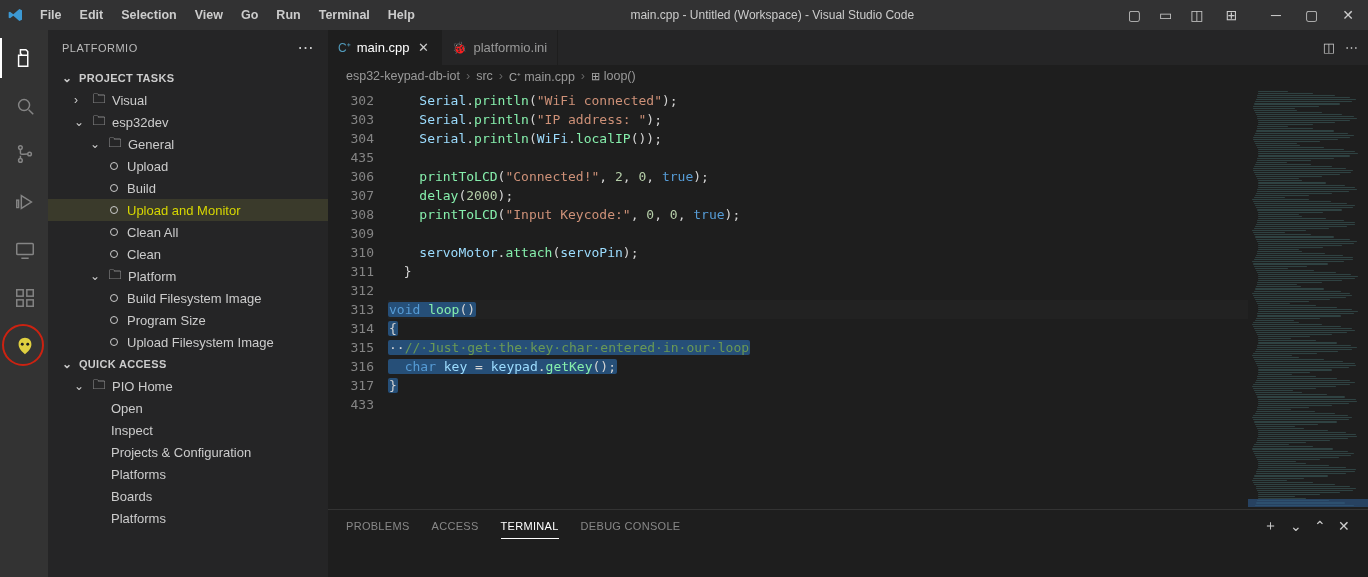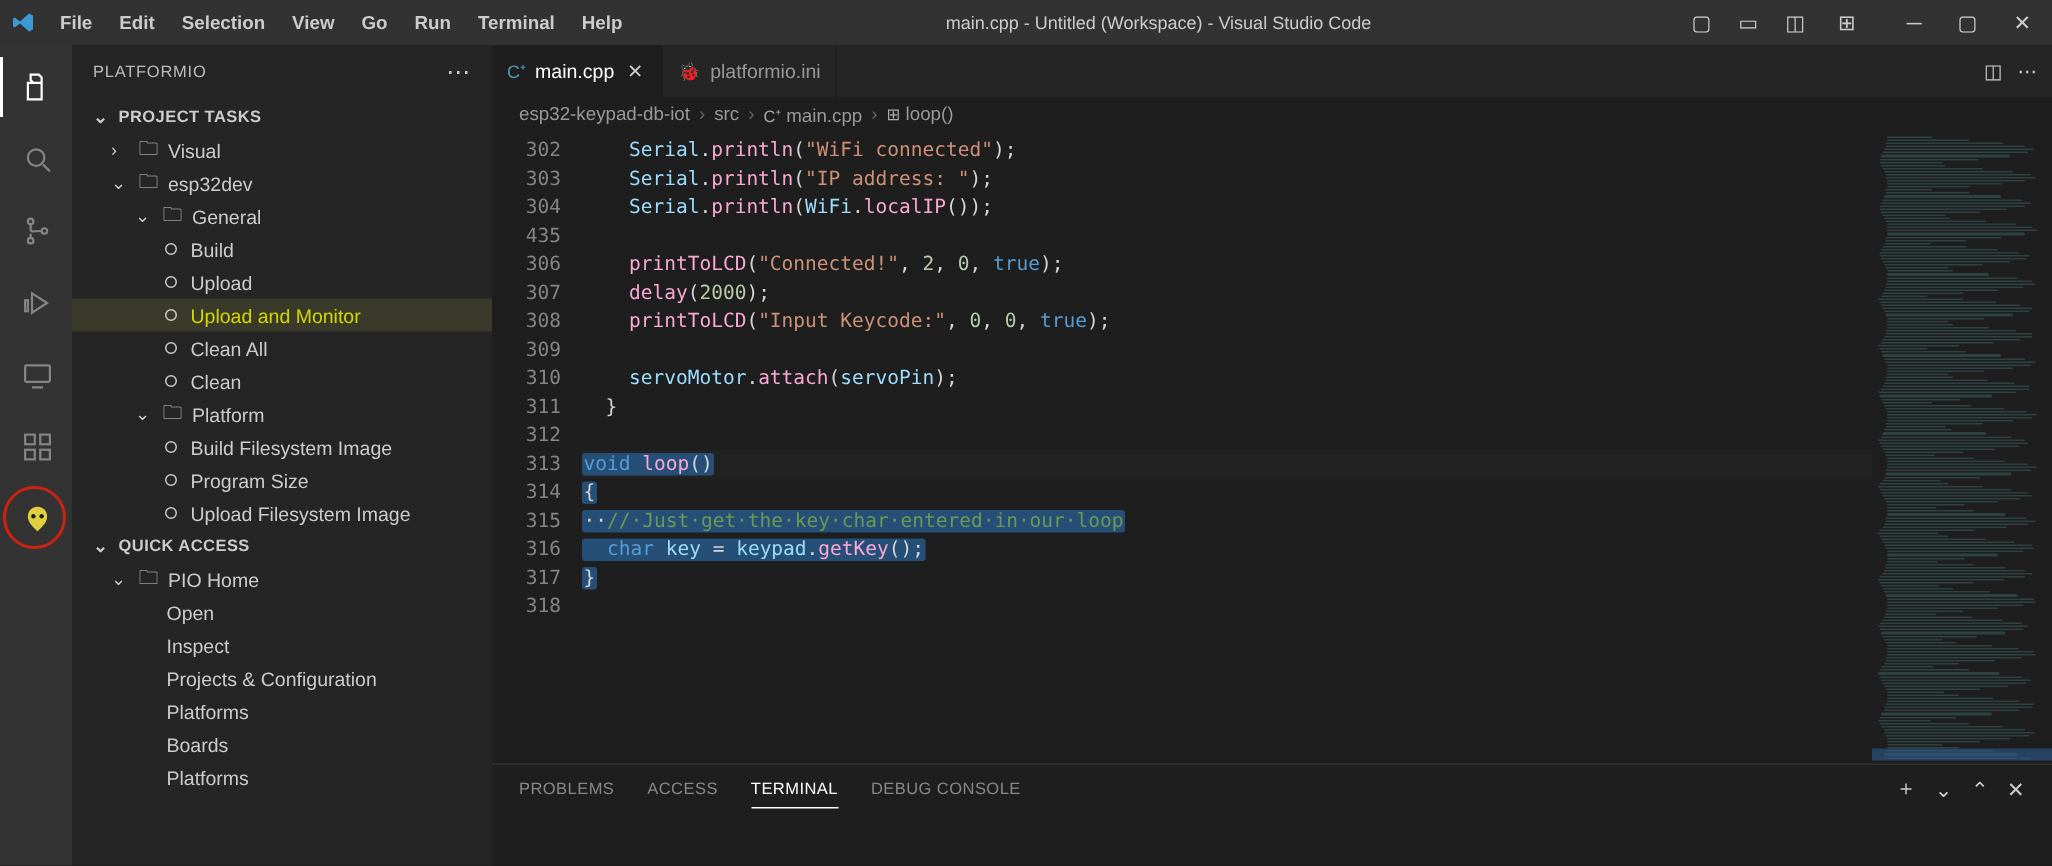--- a/index.html
+++ b/index.html
@@ -41,21 +41,21 @@
 .tab .close { width:16px; height:16px; display:flex; align-items:center; justify-content:center; color:#ccc; font-size:13px;}
 .tabactions { margin-left:auto; display:flex; align-items:center; padding-right:10px; gap:10px; color:#ccc; }
 .breadcrumb { height:22px; display:flex; align-items:center; padding-left:18px; gap:6px; font-size:12.5px; color:#999; }
 .breadcrumb .sep { color:#666; }
 .breadcrumb .bicon { color:#aaa; font-size:11px; }
 .editor { flex:1; display:flex; position:relative; overflow:hidden; }
 .gutter { width:60px; text-align:right; padding:4px 14px 4px 0; color:#858585; font-family:Consolas,monospace; font-size:13px; line-height:19px; user-select:none; }
 .code { flex:1; padding:4px 0; font-family:Consolas,monospace; font-size:13px; line-height:19px; white-space:pre; color:#d4d4d4; }
 .hl-bg { background:#264f78; border-radius:2px; padding:0 1px; }
 .curline { background:#2a2a2a52; display:inline-block; width:100%; }
-.c-func   { color:#f9a8d4; }
+.c-func   { color:#86efac; }
 .c-str    { color:#ce9178; }
 .c-num    { color:#b5cea8; }
 .c-kw     { color:#569cd6; }
 .c-var    { color:#9cdcfe; }
 .c-cmt    { color:#6a9955; }
 .c-punc   { color:#d4d4d4; }
 .minimap { position:absolute; right:0; top:0; width:120px; height:100%; background:#1e1e1e; display:flex; flex-direction:column; padding:4px 2px; gap:1px; }
 .minimap .mm { height:2px; background:#3a5a5a; border-radius:1px; opacity:0.6; }
 .minimap .mmslider { position:absolute; bottom:2px; left:0; width:100%; height:8px; background:#2d5a8d99; }
 .panel { height:68px; border-top:1px solid #333; display:flex; flex-direction:column; }
@@ -176,27 +176,27 @@
         </div>
         <div class="tree-item ind2">
           <span class="chev">⌄</span>
           <span class="ticon">🗀</span>
           <span class="tlabel">General</span>
         </div>
         <div class="tree-item ind3">
           <span class="ticon">
             <span class="circ"></span>
           </span>
+          <span class="tlabel">Upload</span>
+        </div>
+        <div class="tree-item ind3">
+          <span class="ticon">
+            <span class="circ"></span>
+          </span>
           <span class="tlabel">Build</span>
-        </div>
-        <div class="tree-item ind3">
-          <span class="ticon">
-            <span class="circ"></span>
-          </span>
-          <span class="tlabel">Upload</span>
         </div>
         <div class="tree-item ind3 selected">
           <span class="ticon">
             <span class="circ"></span>
           </span>
           <span class="tlabel">Upload and Monitor</span>
         </div>
         <div class="tree-item ind3">
           <span class="ticon">
             <span class="circ"></span>
@@ -304,21 +304,21 @@
           <div>308</div>
           <div>309</div>
           <div>310</div>
           <div>311</div>
           <div>312</div>
           <div>313</div>
           <div>314</div>
           <div>315</div>
           <div>316</div>
           <div>317</div>
-          <div>318</div>
+          <div>433</div>
         </div>
       <div class="code" id="code"><div>&nbsp;&nbsp;&nbsp;&nbsp;<span class="c-var">Serial</span><span class="c-punc">.</span><span class="c-func">println</span><span class="c-punc">(</span><span class="c-str">"WiFi connected"</span><span class="c-punc">);</span></div><div>&nbsp;&nbsp;&nbsp;&nbsp;<span class="c-var">Serial</span><span class="c-punc">.</span><span class="c-func">println</span><span class="c-punc">(</span><span class="c-str">"IP address: "</span><span class="c-punc">);</span></div><div>&nbsp;&nbsp;&nbsp;&nbsp;<span class="c-var">Serial</span><span class="c-punc">.</span><span class="c-func">println</span><span class="c-punc">(</span><span class="c-var">WiFi</span><span class="c-punc">.</span><span class="c-func">localIP</span><span class="c-punc">());</span></div><div>&nbsp;</div><div>&nbsp;&nbsp;&nbsp;&nbsp;<span class="c-func">printToLCD</span><span class="c-punc">(</span><span class="c-str">"Connected!"</span><span class="c-punc">, </span><span class="c-num">2</span><span class="c-punc">, </span><span class="c-num">0</span><span class="c-punc">, </span><span class="c-kw">true</span><span class="c-punc">);</span></div><div>&nbsp;&nbsp;&nbsp;&nbsp;<span class="c-func">delay</span><span class="c-punc">(</span><span class="c-num">2000</span><span class="c-punc">);</span></div><div>&nbsp;&nbsp;&nbsp;&nbsp;<span class="c-func">printToLCD</span><span class="c-punc">(</span><span class="c-str">"Input Keycode:"</span><span class="c-punc">, </span><span class="c-num">0</span><span class="c-punc">, </span><span class="c-num">0</span><span class="c-punc">, </span><span class="c-kw">true</span><span class="c-punc">);</span></div><div>&nbsp;</div><div>&nbsp;&nbsp;&nbsp;&nbsp;<span class="c-var">servoMotor</span><span class="c-punc">.</span><span class="c-func">attach</span><span class="c-punc">(</span><span class="c-var">servoPin</span><span class="c-punc">);</span></div><div>&nbsp;&nbsp;<span class="c-punc">}</span></div><div>&nbsp;</div><div class="curline"><span class="hl-bg"><span class="c-kw">void</span><span class="c-punc"> </span><span class="c-func">loop</span><span class="c-punc">()</span></span></div><div><span class="hl-bg"><span class="c-punc">{</span></span></div><div><span class="hl-bg">··<span class="c-cmt">//·Just·get·the·key·char·entered·in·our·loop</span></span></div><div><span class="hl-bg">&nbsp;&nbsp;<span class="c-kw">char</span><span class="c-punc"> </span><span class="c-var">key</span><span class="c-punc"> = </span><span class="c-var">keypad</span><span class="c-punc">.</span><span class="c-func">getKey</span><span class="c-punc">();</span></span></div><div><span class="hl-bg"><span class="c-punc">}</span></span></div><div>&nbsp;</div></div>
       <div class="minimap" id="minimap">
           <div class="mm" style="width: 30px; margin-left: 8px;"></div>
           <div class="mm" style="width: 55.3131px; margin-left: 7.86819px;"></div>
           <div class="mm" style="width: 77.2002px; margin-left: 7.47853px;"></div>
           <div class="mm" style="width: 92.6989px; margin-left: 6.84816px;"></div>
           <div class="mm" style="width: 99.7117px; margin-left: 6.00478px;"></div>
           <div class="mm" style="width: 97.2893px; margin-left: 4.98543px;"></div>
           <div class="mm" style="width: 85.7596px; margin-left: 3.8349px;"></div>

